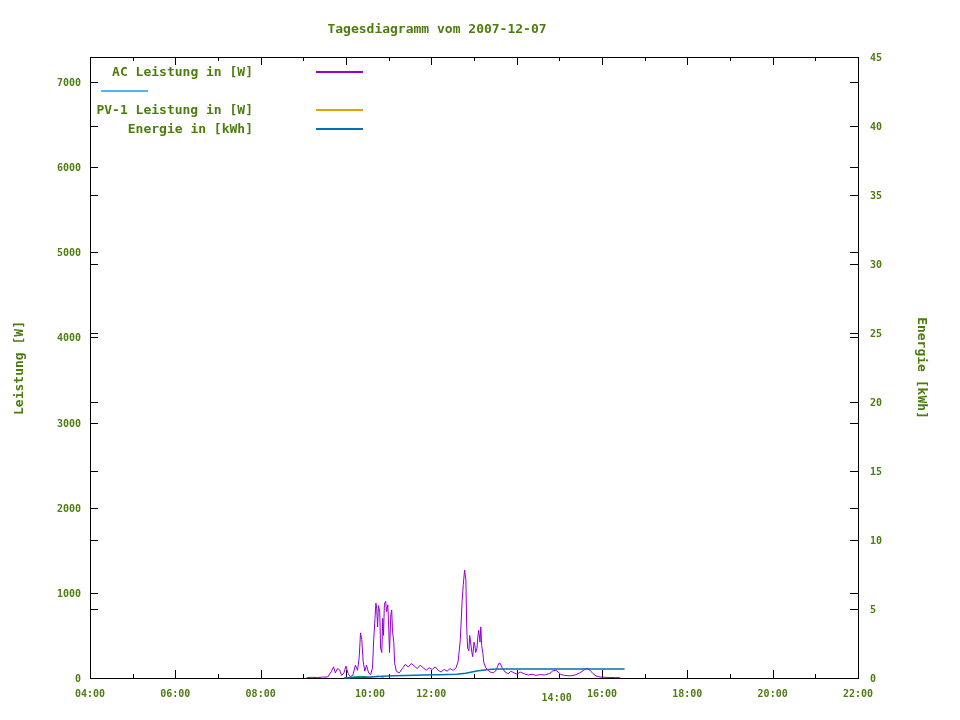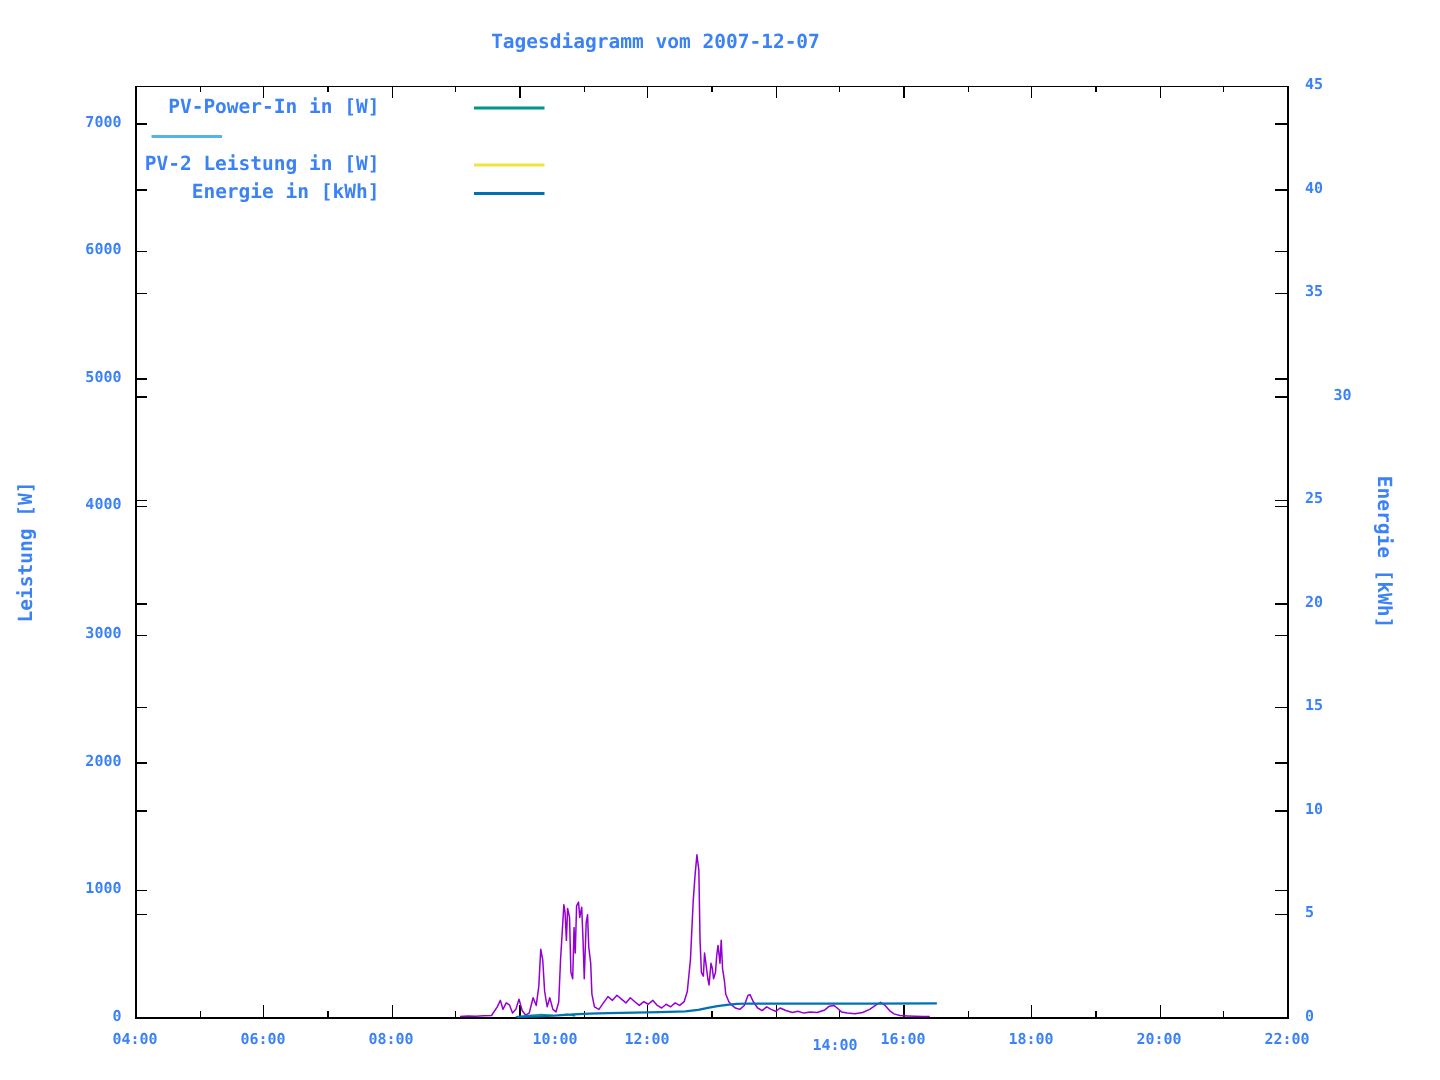--- a/index.html
+++ b/index.html
@@ -1,19 +1,19 @@
 <!DOCTYPE html>
 <html><head>
 <meta charset="utf-8">
 <style>
   html,body{margin:0;padding:0;background:#fff;}
   #canvas{
     position:relative;width:960px;height:720px;background:#ffffff;overflow:hidden;
     font-family:"DejaVu Sans Mono","Liberation Mono",monospace;
-    font-weight:bold;color:#3b82f6;
+    font-weight:bold;color:#4d7c0f;
   }
   #chart-svg{position:absolute;left:0;top:0;}
   #title{
     position:absolute;left:0;top:21px;width:874px;text-align:center;
     font-size:13px;letter-spacing:0px;
   }
   .axis-title{position:absolute;white-space:nowrap;font-size:13px;}
   #ylabel-left{left:18px;top:368px;transform:translate(-50%,-50%) rotate(-90deg);}
   #ylabel-right{left:922px;top:368px;transform:translate(-50%,-50%) rotate(90deg);}
   .tick-label{position:absolute;font-size:10px;white-space:nowrap;}
@@ -120,45 +120,45 @@
       <div class="tick-label tl-left" style="left: 81px; top: 337.493px;">4000</div>
       <div class="tick-label tl-left" style="left: 81px; top: 252.366px;">5000</div>
       <div class="tick-label tl-left" style="left: 81px; top: 167.239px;">6000</div>
       <div class="tick-label tl-left" style="left: 81px; top: 82.1124px;">7000</div>
       <div class="tick-label tl-right" style="left: 870px; top: 678px;">0</div>
       <div class="tick-label tl-right" style="left: 870px; top: 609px;">5</div>
       <div class="tick-label tl-right" style="left: 870px; top: 540px;">10</div>
       <div class="tick-label tl-right" style="left: 870px; top: 471px;">15</div>
       <div class="tick-label tl-right" style="left: 870px; top: 402px;">20</div>
       <div class="tick-label tl-right" style="left: 870px; top: 333px;">25</div>
-      <div class="tick-label tl-right" style="left: 870px; top: 264px; margin-left: 19px;">30</div>
+      <div class="tick-label tl-right" style="left: 870px; top: 264px;">30</div>
       <div class="tick-label tl-right" style="left: 870px; top: 195px;">35</div>
       <div class="tick-label tl-right" style="left: 870px; top: 126px;">40</div>
       <div class="tick-label tl-right" style="left: 870px; top: 57px;">45</div>
       <div class="tick-label tl-bottom" style="left: 90px; top: 688px;">04:00</div>
       <div class="tick-label tl-bottom" style="left: 175.333px; top: 688px;">06:00</div>
       <div class="tick-label tl-bottom" style="left: 260.667px; top: 688px;">08:00</div>
       <div class="tick-label tl-bottom" style="left: 346px; top: 688px; margin-left: 24px;">10:00</div>
       <div class="tick-label tl-bottom" style="left: 431.333px; top: 688px;">12:00</div>
       <div class="tick-label tl-bottom" style="left: 516.667px; top: 692px; margin-left: 40px;">14:00</div>
       <div class="tick-label tl-bottom" style="left: 602px; top: 688px;">16:00</div>
       <div class="tick-label tl-bottom" style="left: 687.333px; top: 688px;">18:00</div>
       <div class="tick-label tl-bottom" style="left: 772.667px; top: 688px;">20:00</div>
       <div class="tick-label tl-bottom" style="left: 858px; top: 688px;">22:00</div>
     </div>
   <div id="legend">
       <div class="legend-row">
-        <div class="legend-label">PV-Power-In in [W]</div>
-        <div class="legend-line" style="background: rgb(0, 150, 136);"></div>
+        <div class="legend-label">AC Leistung in [W]</div>
+        <div class="legend-line" style="background: rgb(148, 0, 211);"></div>
       </div>
       <div class="legend-row">
         <div class="legend-line" style="background: rgb(86, 180, 233);"></div>
       </div>
       <div class="legend-row">
-        <div class="legend-label">PV-2 Leistung in [W]</div>
-        <div class="legend-line" style="background: rgb(240, 228, 66);"></div>
+        <div class="legend-label">PV-1 Leistung in [W]</div>
+        <div class="legend-line" style="background: rgb(230, 159, 0);"></div>
       </div>
       <div class="legend-row">
         <div class="legend-label">Energie in [kWh]</div>
         <div class="legend-line" style="background: rgb(0, 114, 178);"></div>
       </div>
     </div>
 </div>
 
 </body></html>

